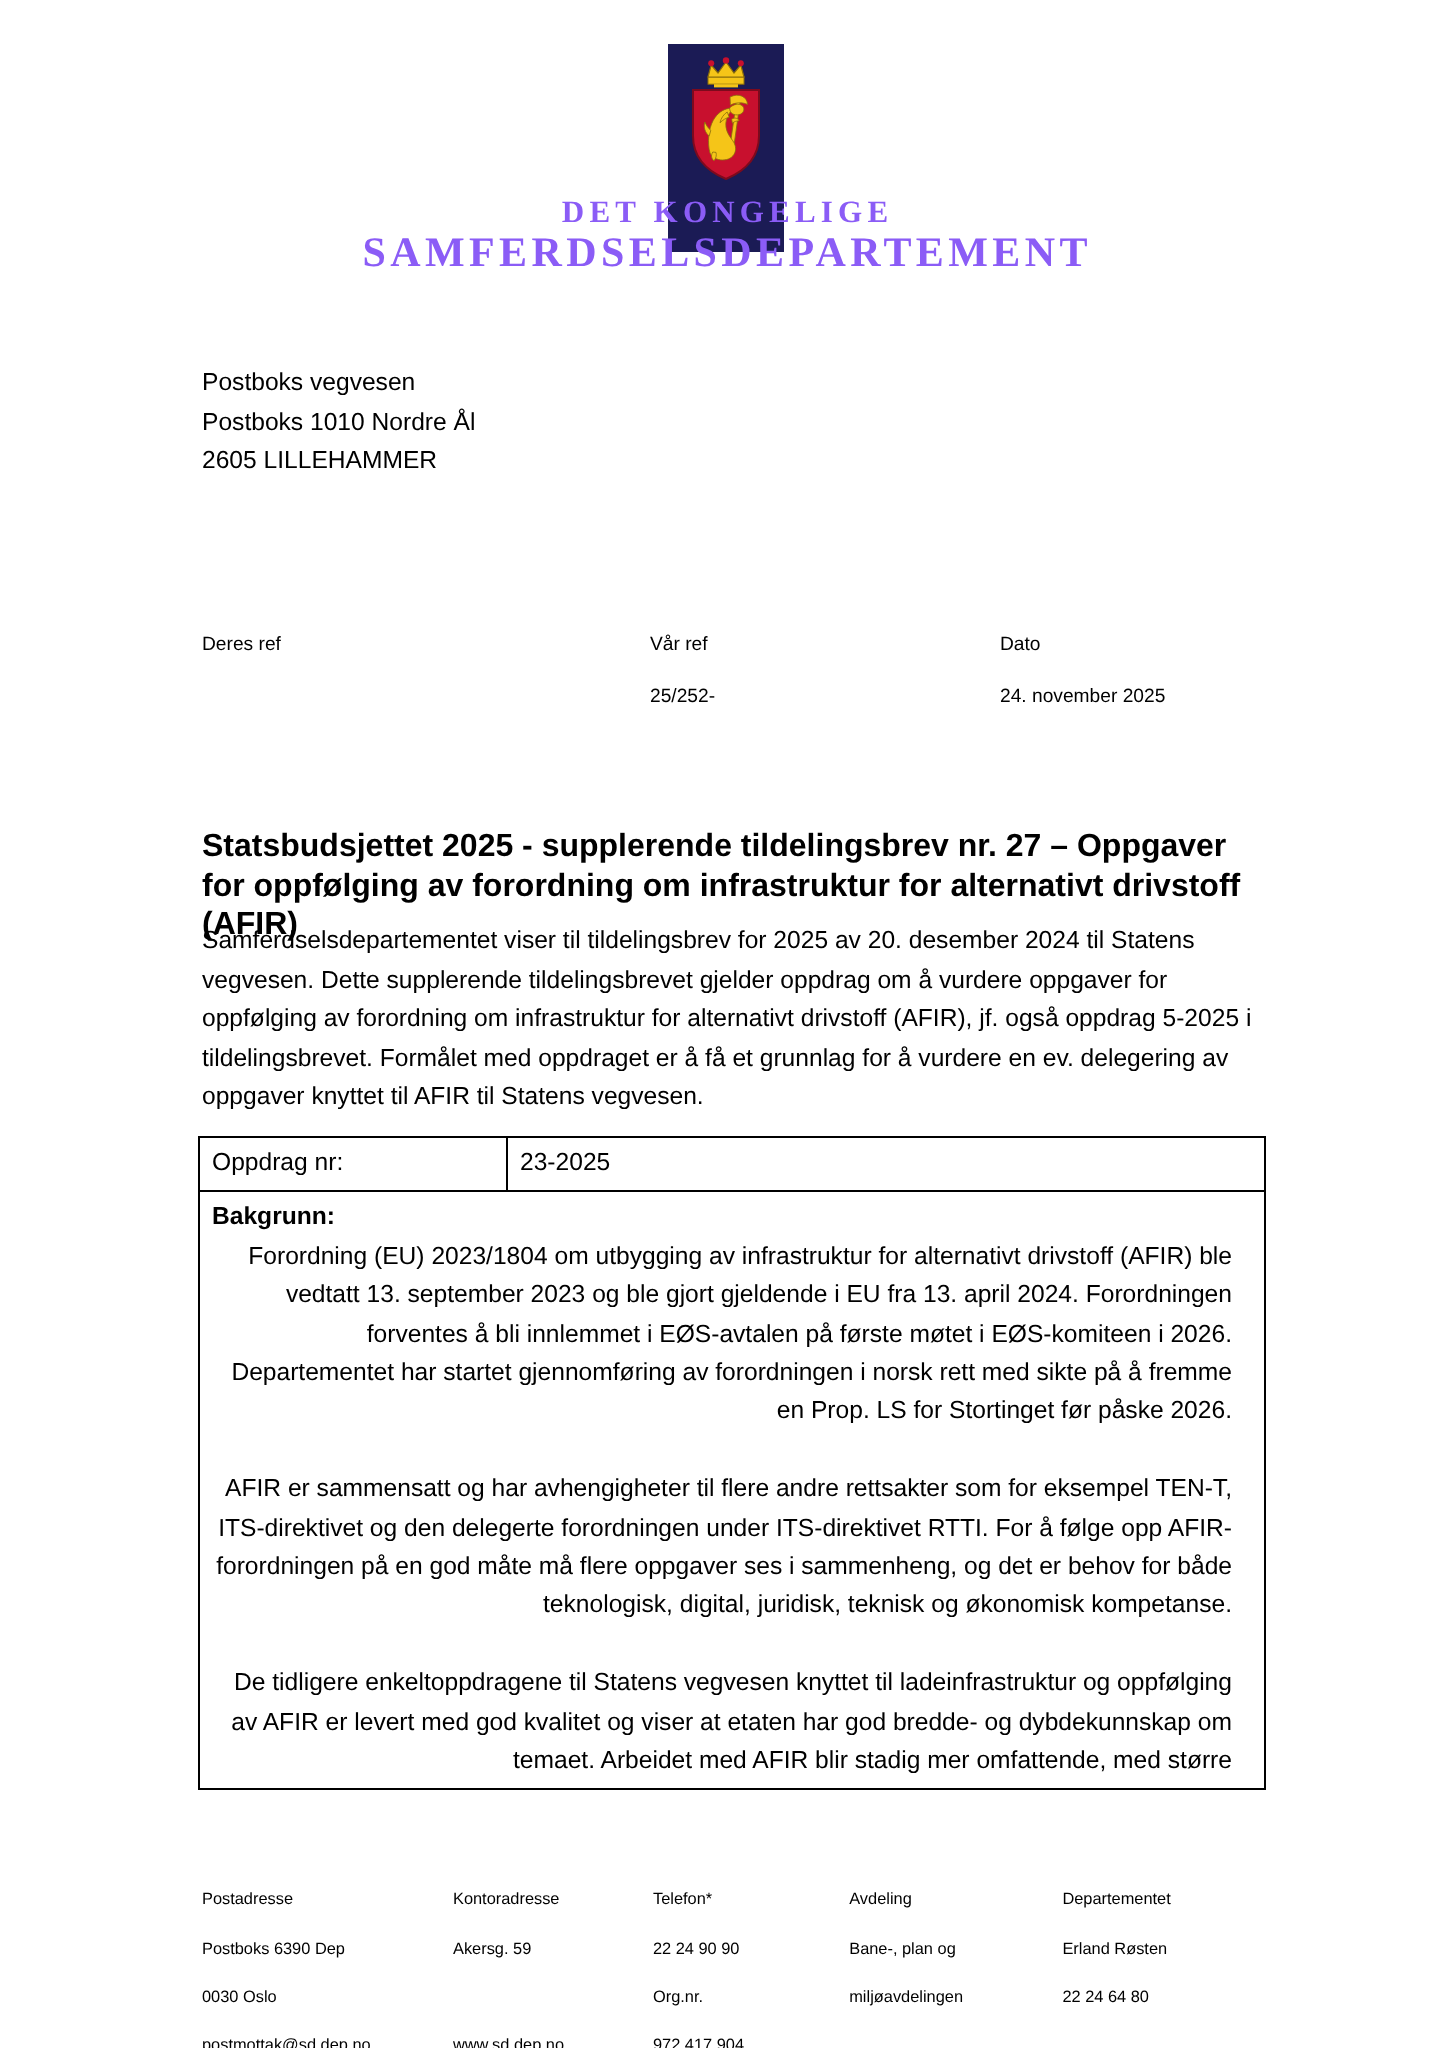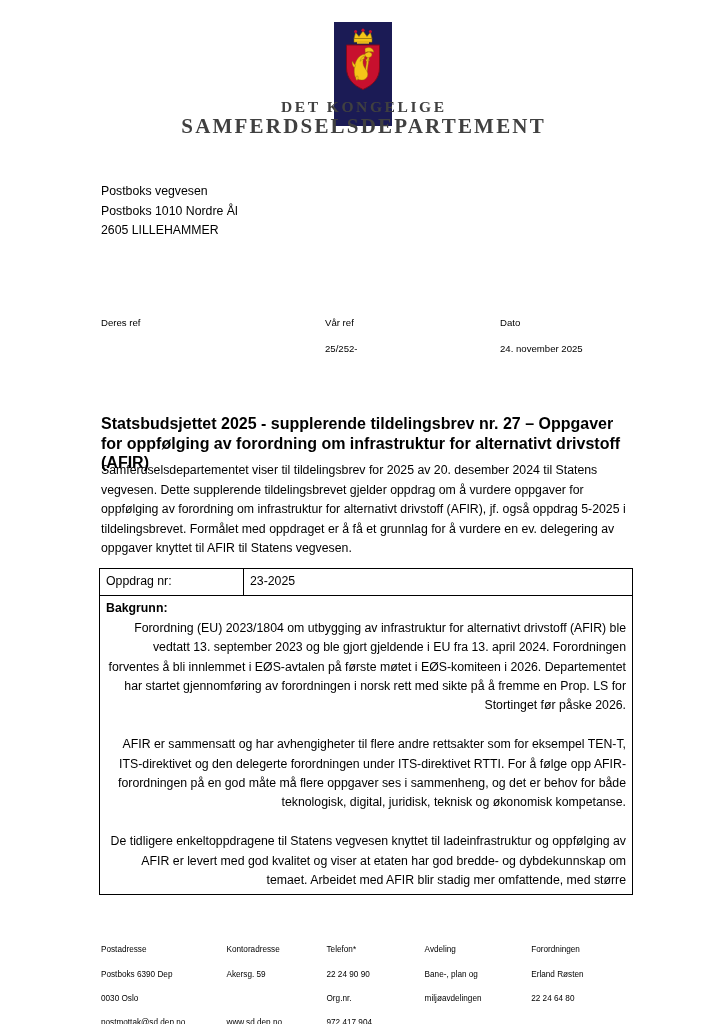--- a/index.html
+++ b/index.html
@@ -54,21 +54,21 @@
     position: relative;
     z-index: 2;
     margin-top: 4px;
   }
   .dept-text {
     position: relative;
     z-index: 3;
     margin-top: 6px;
     text-align: center;
     font-family: "Liberation Serif", serif;
-    color: #404040;
+    color: #8b5cf6;
     line-height: 1.12;
     background: transparent;
   }
   .dept-line1 {
     font-size: 15.5px;
     font-weight: bold;
     letter-spacing: 2.6px;
     display: block;
     padding-left: 2.6px;
   }
@@ -134,21 +134,21 @@
   .assignment-table {
     position: absolute;
     left: 99px;
     top: 568px;
     width: 534px;
     border-collapse: collapse;
     table-layout: fixed;
   }
   .assignment-table td {
     border: 1px solid #000000;
-    padding: 3px 6px 4px 6px;
+    padding: 3px 16px 4px 6px;
     font-size: 12.3px;
     line-height: 19.4px;
     vertical-align: top;
   }
   .cell-label { width: 131px; }
   .cell-value-bold { font-weight: bold; }
   .cell-full {
     border-top: 1px solid #000000;
   }
   .bg-title {
@@ -300,19 +300,19 @@
       <span class="f-line">22 24 90 90</span>
       <span class="f-line">Org.nr.</span>
       <span class="f-line">972 417 904</span>
     </div>
     <div class="f-col f-col-4">
       <span class="f-head">Avdeling</span>
       <span class="f-line">Bane-, plan og</span>
       <span class="f-line">miljøavdelingen</span>
     </div>
     <div class="f-col f-col-5">
-      <span class="f-head">Forordningen</span>
+      <span class="f-head">Departementet</span>
       <span class="f-line">Erland Røsten</span>
       <span class="f-line">22 24 64 80</span>
     </div>
   </div>
 
 </div>
 
 </body></html>

